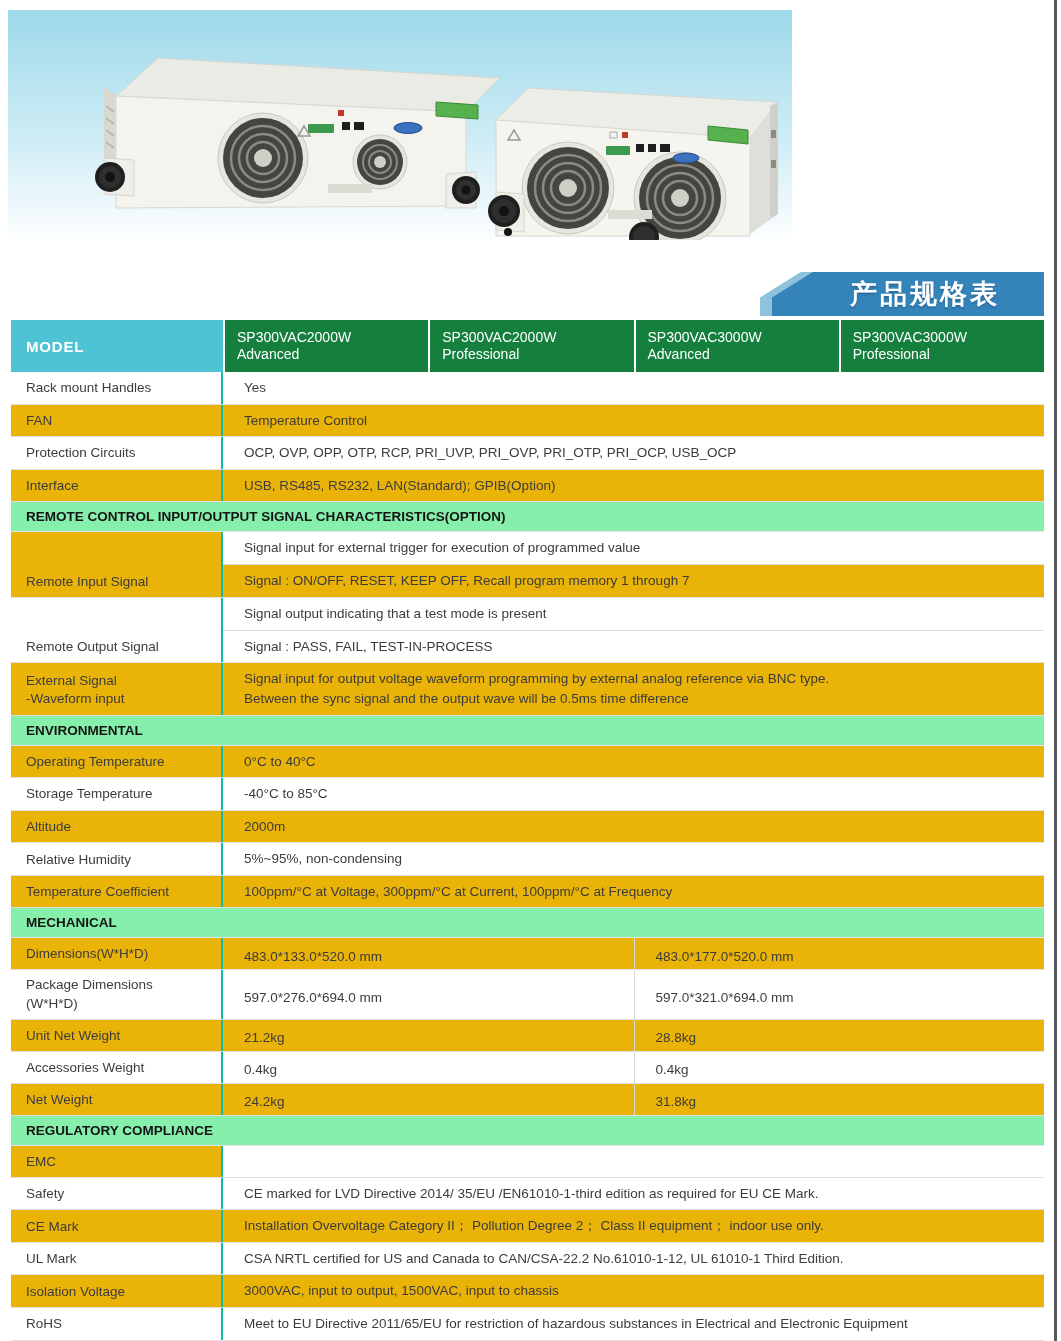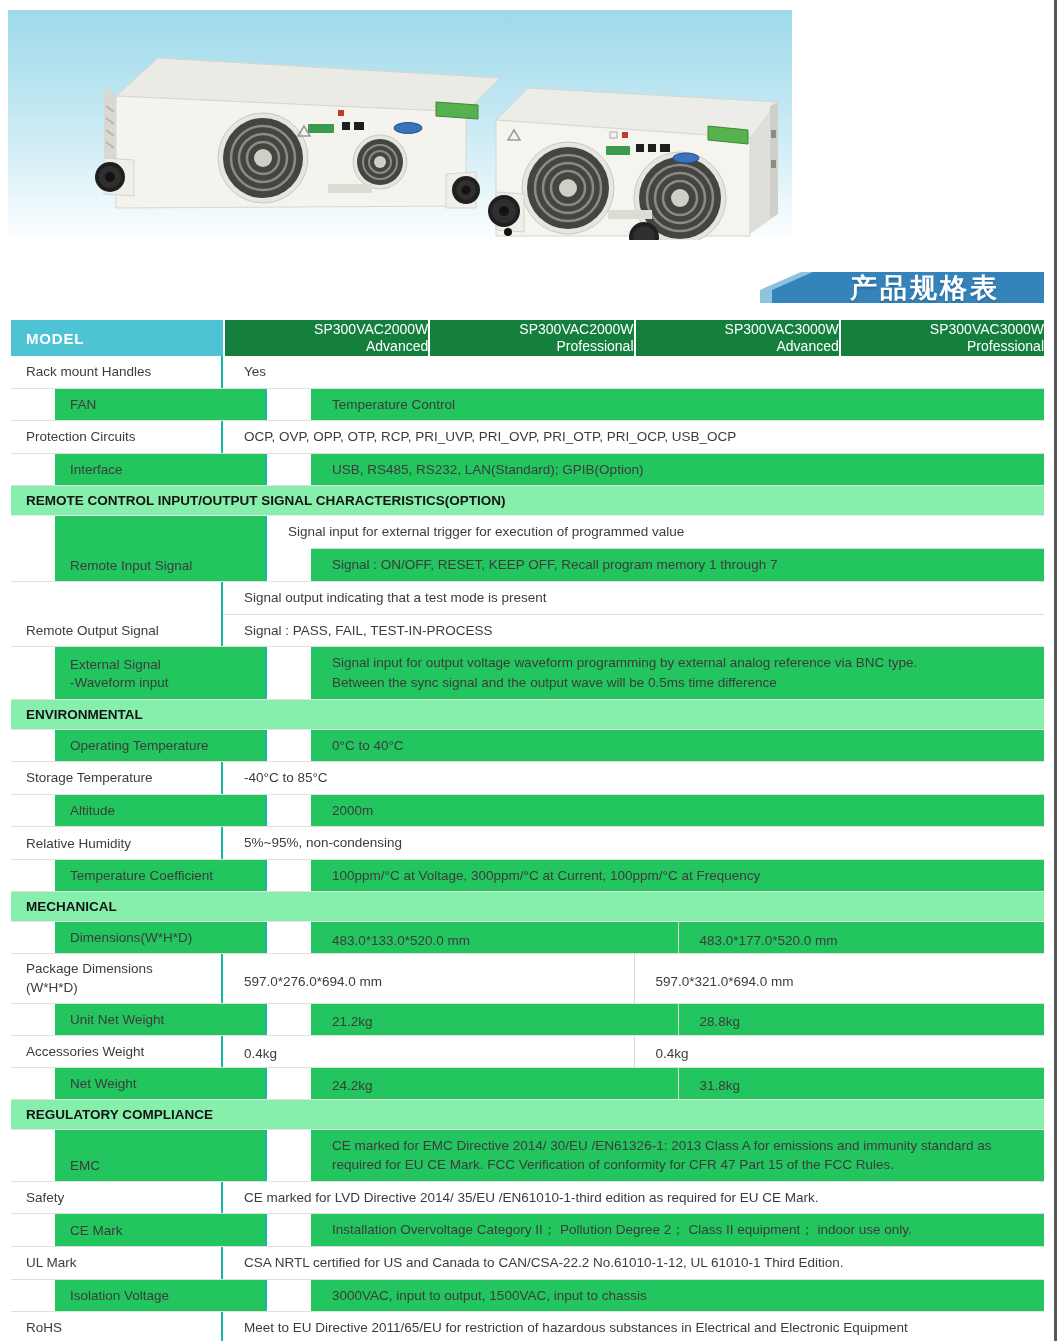--- a/index.html
+++ b/index.html
@@ -8,38 +8,38 @@
     position:relative; width:1061px; height:1341px; background:#fff; overflow:hidden;
     font-family:"Liberation Sans", sans-serif; color:#3c3c3c;
   }
   .page-edge { position:absolute; top:0; left:1054px; width:3px; height:1341px; background:#58595b; }
 
   
   .hero { position:absolute; left:8px; top:10px; width:784px; height:230px; }
   .hero svg { display:block; }
 
   
-  .banner { position:absolute; left:760px; top:272px; width:284px; height:31px; }
+  .banner { position:absolute; left:760px; top:272px; width:284px; height:44px; }
   .banner-accent {
     position:absolute; left:0; top:0; bottom:0; right:12px; background:#8fc3dd;
     clip-path:polygon(0 100%, 0 58%, 15% 0, 100% 0, 100% 100%);
   }
   .banner-main {
     position:absolute; left:12px; top:0; bottom:0; right:0; background:#3484ba;
     clip-path:polygon(0 100%, 0 58%, 15% 0, 100% 0, 100% 100%);
     display:flex; align-items:center; justify-content:center; padding-left:34px;
   }
   .banner-main span {
     color:#fff; font-weight:bold; font-size:27px; letter-spacing:3px;
     text-shadow:0 2px 2px rgba(20,60,100,.35); white-space:nowrap;
   }
 
   
   .spec-table { position:absolute; left:11px; top:320px; width:1033px; font-size:13.5px; }
-  .thead { display:flex; height:36px;text-align:right; }
+  .thead { display:flex; height:52px; }
   .th-model {
     width:212px; background:#4ec3d3; color:#fff; font-weight:bold; font-size:15px;
     letter-spacing:.8px; display:flex; align-items:center; padding-left:15px;
   }
   .th-cols { flex:1; display:flex; }
   .th-col {
     flex:1; background:#15803d; border-left:2px solid #fff; color:#fff; font-size:14px;
     line-height:17px; display:flex; flex-direction:column; justify-content:center; padding-left:12px;
   }
   .row { display:flex; min-height:32px; border-bottom:1px solid #e0e0e0; }
@@ -58,21 +58,21 @@
   .cell-value.dual { flex-direction:row; padding:0; }
   .dual-cell { width:50%; padding:6px 14px 0 21px; display:flex; align-items:center; }
   .dual-cell.second { border-left:1px solid #d9d9d9; }
   .group-subs { flex:1; display:flex; flex-direction:column; }
   .group-sub {
     flex:1; min-height:32px; padding:6px 14px 6px 21px; display:flex;
     flex-direction:column; justify-content:flex-start; line-height:1.45;
   }
   .group-sub + .group-sub { border-top:1px solid #dcdcdc; }
   .bg-w { background:#fff; }
-  .bg-g { background:#22c55e;margin-left:44px; }
+  .bg-g { background:#eab308; }
 </style>
 </head>
 <body>
 
 <div class="page">
 
   <div class="hero">
     <svg width="784" height="230" viewBox="0 0 784 230">
       <defs>
         <linearGradient id="sky" x1="0" y1="0" x2="0" y2="1">
@@ -369,23 +369,20 @@
             <div class="dual-cell second">31.8kg</div>
           </div>
         </div>
         <div class="row-section">
           <span>REGULATORY COMPLIANCE</span>
         </div>
         <div class="row">
           <div class="cell-label bg-g">
             <div class="lbl-line">EMC</div>
           </div>
-          <div class="cell-value bg-g">
-            <div class="val-line">CE marked for EMC Directive 2014/ 30/EU /EN61326-1: 2013 Class A for emissions and immunity standard as required for EU CE Mark. FCC Verification of conformity for CFR 47 Part 15 of the FCC Rules.</div>
-          </div>
         </div>
         <div class="row">
           <div class="cell-label bg-w">
             <div class="lbl-line">Safety</div>
           </div>
           <div class="cell-value bg-w">
             <div class="val-line">CE marked for LVD Directive 2014/ 35/EU /EN61010-1-third edition as required for EU CE Mark.</div>
           </div>
         </div>
         <div class="row">

